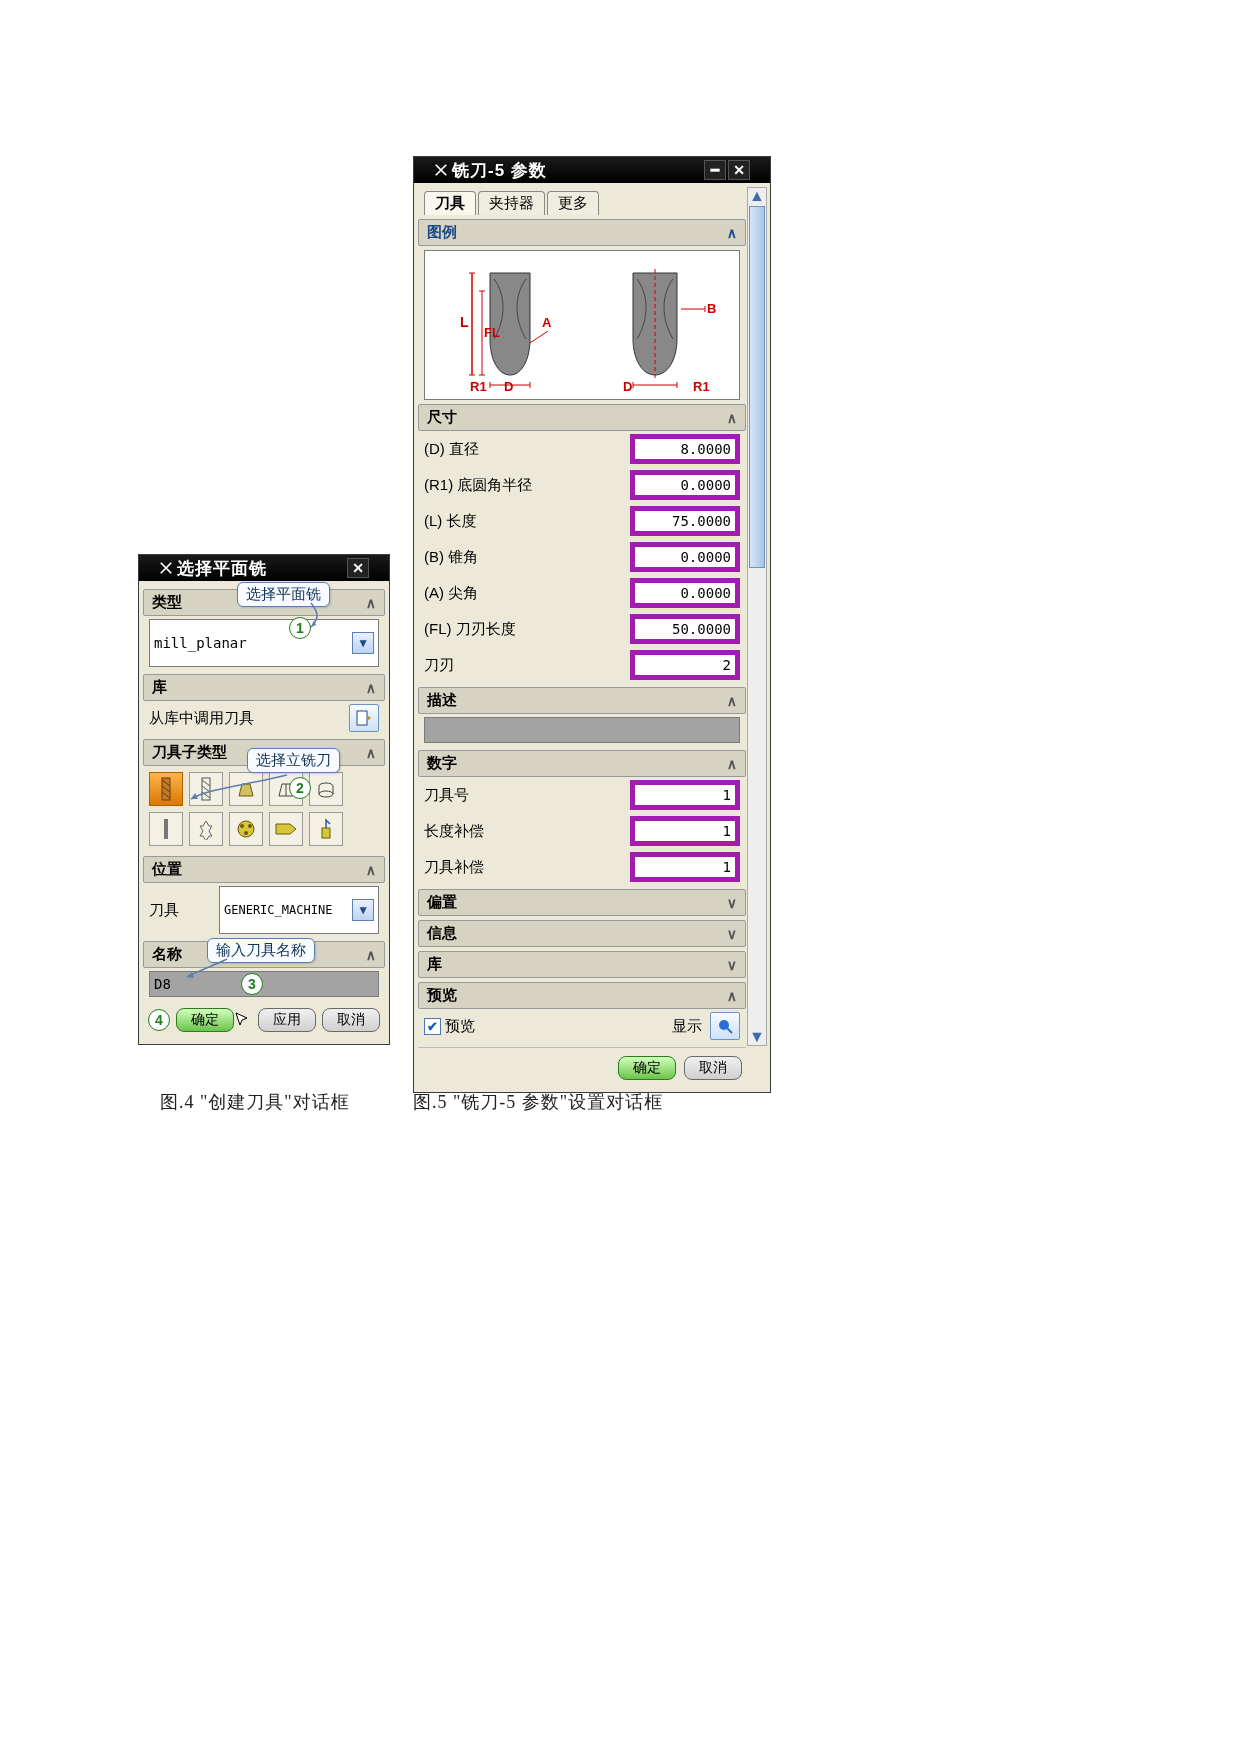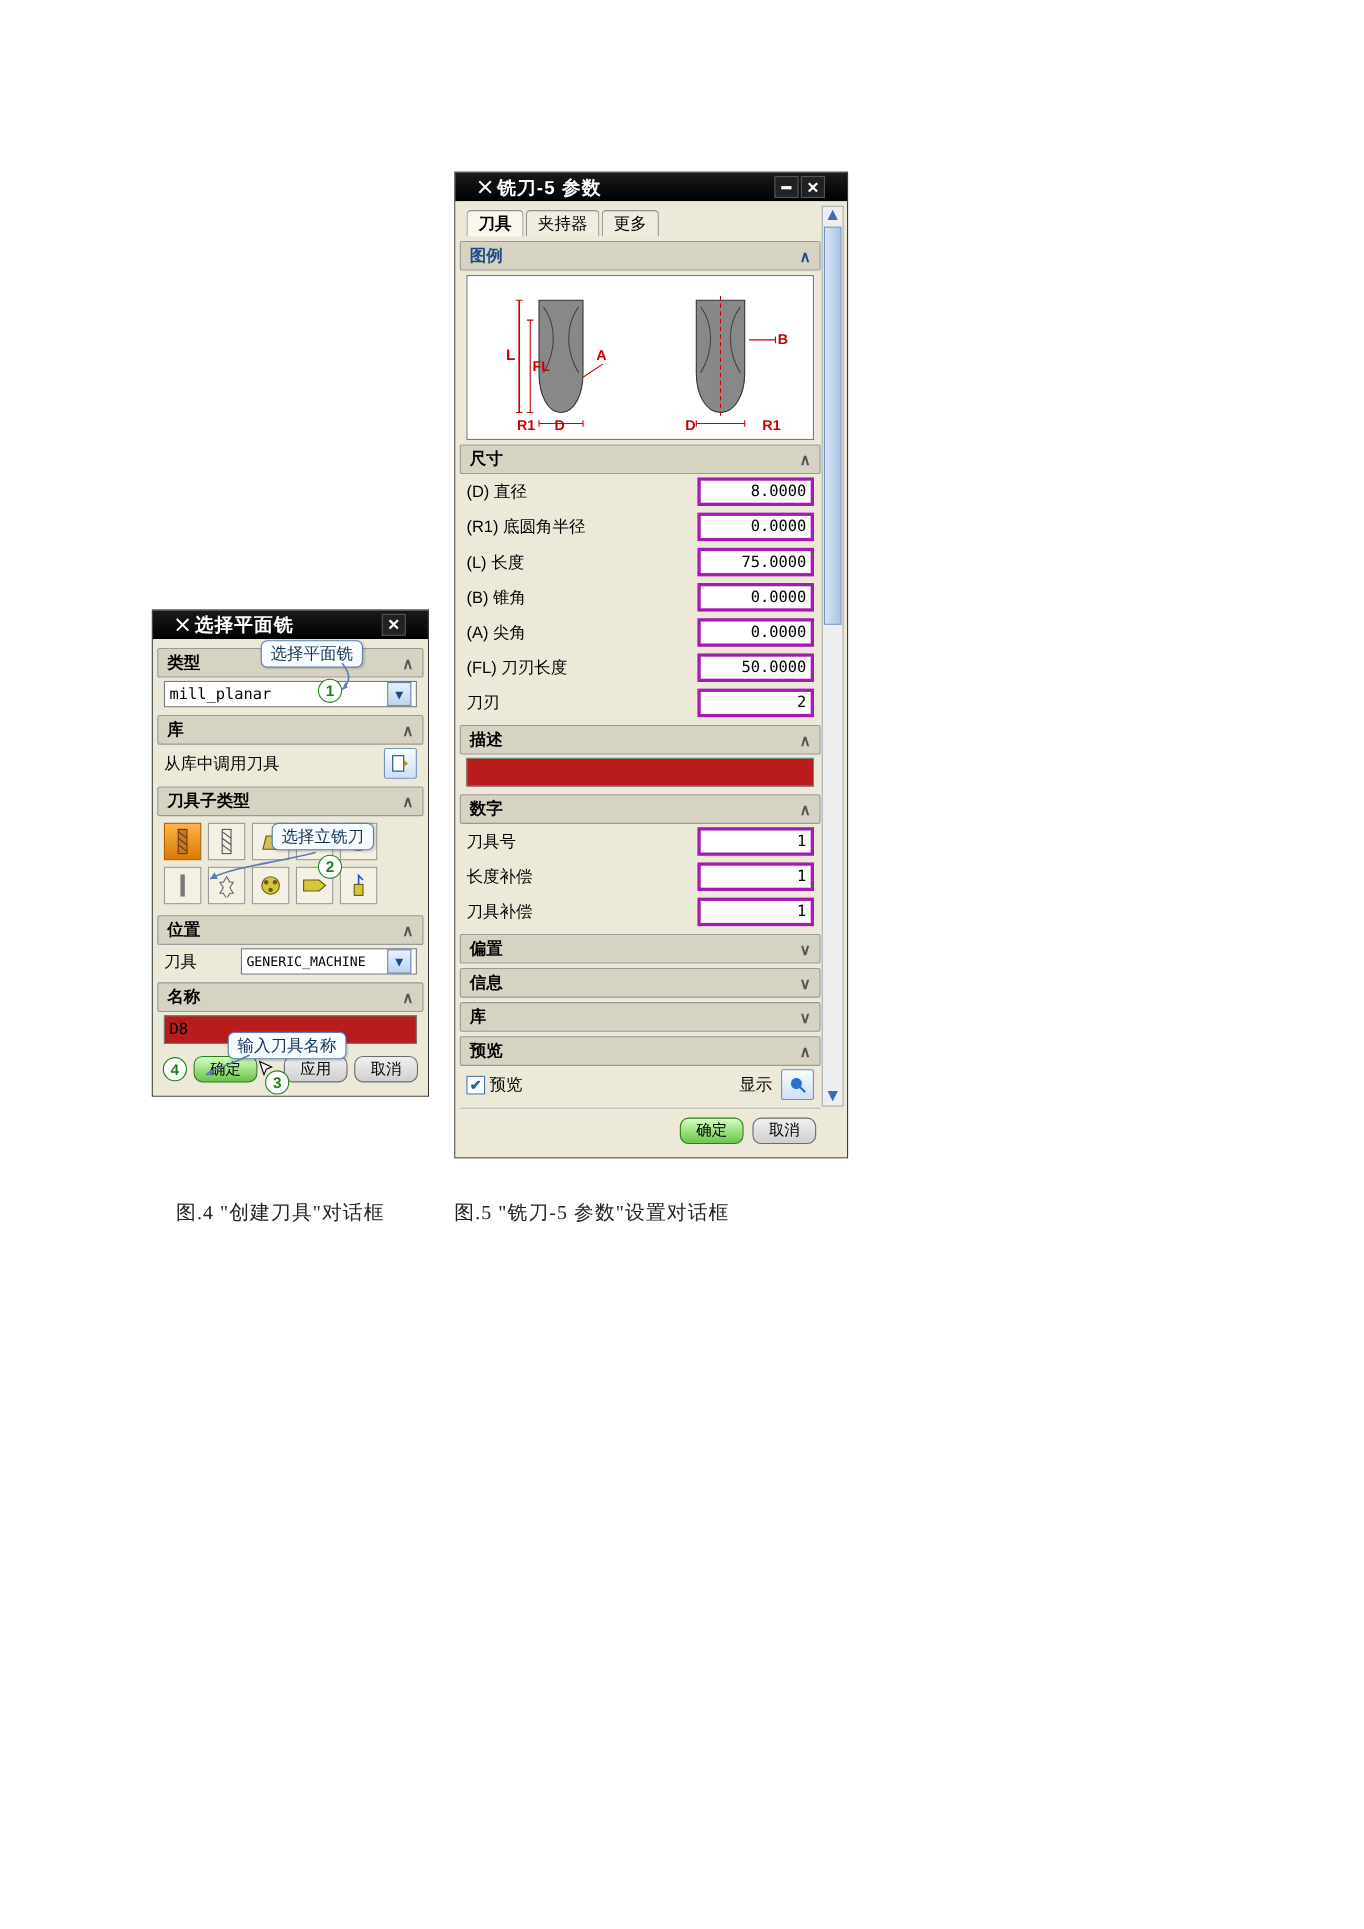--- a/index.html
+++ b/index.html
@@ -8,28 +8,28 @@
   .titlebar{background:linear-gradient(#1a1a1a,#000);color:#fff;display:flex;align-items:center;font-weight:bold;font-size:17px;padding:0 20px;height:26px}
   .tb-icon svg{width:14px;height:14px;display:block}
   .tb-title{margin-left:4px;letter-spacing:1px}
   .tb-spacer{flex:1}
   .tb-btn{width:20px;height:18px;background:#222;border:1px solid #555;display:flex;align-items:center;justify-content:center;margin-left:2px;color:#fff;font-size:14px;font-weight:bold}
   .body{background:#ece9d8;padding:4px}
   .section-head{background:#d7d3c3;border:1px solid #999;border-radius:2px;display:flex;align-items:center;justify-content:space-between;font-size:15px;font-weight:bold;padding:3px 8px;margin-top:4px}
   .collapse-icon{font-weight:bold;color:#555;font-size:14px}
   .row{display:flex;align-items:center;padding:3px 6px;font-size:15px}
   .row .lbl{flex:0 0 auto}
-  .combo{flex:1;display:flex;align-items:center;background:#fff;border:1px solid #7a7a7a;font-family:monospace;font-size:14px;height:22px;padding:0 4px}
+  .combo{flex:1;display:flex;align-items:center;background:#fff;border:1px solid #7a7a7a;font-family:monospace;font-size:14px;height:22px;padding:12px 4px}
   .combo .arrow{width:20px;height:20px;background:linear-gradient(#eaf0fb,#bcd3f3);border:1px solid #5a7fb0;display:flex;align-items:center;justify-content:center;color:#1b4a87;font-size:12px;margin-left:auto}
   .iconbtn{width:28px;height:26px;background:linear-gradient(#f6fbff,#cfe0f6);border:1px solid #6f93bf;border-radius:2px;display:flex;align-items:center;justify-content:center}
   .toolgrid{display:flex;flex-wrap:wrap;gap:6px;padding:6px}
   .toolicon{width:32px;height:32px;border:1px solid #999;background:#f4f0e4;display:flex;align-items:center;justify-content:center}
   .toolicon.sel{background:linear-gradient(#ffb24d,#d97a00);border-color:#b05f00}
-  .num-input{width:92px;background:#fff;border:3px solid #a21caf;font-family:monospace;font-size:14px;text-align:right;padding:1px 4px;height:18px}
-  .text-input{background:#b91c1c;border:1px solid #7a7a7a;font-family:monospace;font-size:14px;padding:2px 4px;height:20px}
+  .num-input{width:92px;background:#fff;border:5px solid #a21caf;font-family:monospace;font-size:14px;text-align:right;padding:1px 4px;height:18px}
+  .text-input{background:#a3a3a3;border:1px solid #7a7a7a;font-family:monospace;font-size:14px;padding:2px 4px;height:20px}
   .btn{background:linear-gradient(#f0f0f0,#d0d0d0);border:1px solid #6a6a6a;border-radius:8px;padding:2px 14px;font-size:14px}
   .btn.primary{background:linear-gradient(#d2ffbe,#6ac54a);border-color:#2f7c1b}
   .circle-num{display:inline-flex;width:20px;height:20px;border:1.5px solid #1f7f1f;border-radius:50%;align-items:center;justify-content:center;color:#1f7f1f;font-weight:bold;font-size:14px;background:#fff}
   .callout{position:absolute;background:#f8fbff;border:1px solid #5a7fb0;border-radius:6px;font-size:15px;padding:2px 8px;color:#12335a;white-space:nowrap;box-shadow:1px 1px 2px rgba(0,0,0,.15)}
   .diagram-box{background:#fff;border:1px solid #7a7a7a;margin:4px 6px;padding:6px;display:flex;justify-content:space-around;align-items:flex-end;height:136px}
   .tabs{display:flex;gap:0;padding:4px 6px 0 6px}
   .tab{border:1px solid #888;border-bottom:none;background:#efece0;padding:2px 10px;font-size:15px;border-radius:4px 4px 0 0;margin-right:2px}
   .tab.active{background:#f9f7ee;font-weight:bold}
   .scroll-track{position:absolute;right:3px;width:18px;background:#eee;border:1px solid #aaa}
   .scroll-thumb{background:linear-gradient(90deg,#d7e5f7,#a9c4e6);border:1px solid #6f93bf;position:absolute;left:1px;right:1px}

